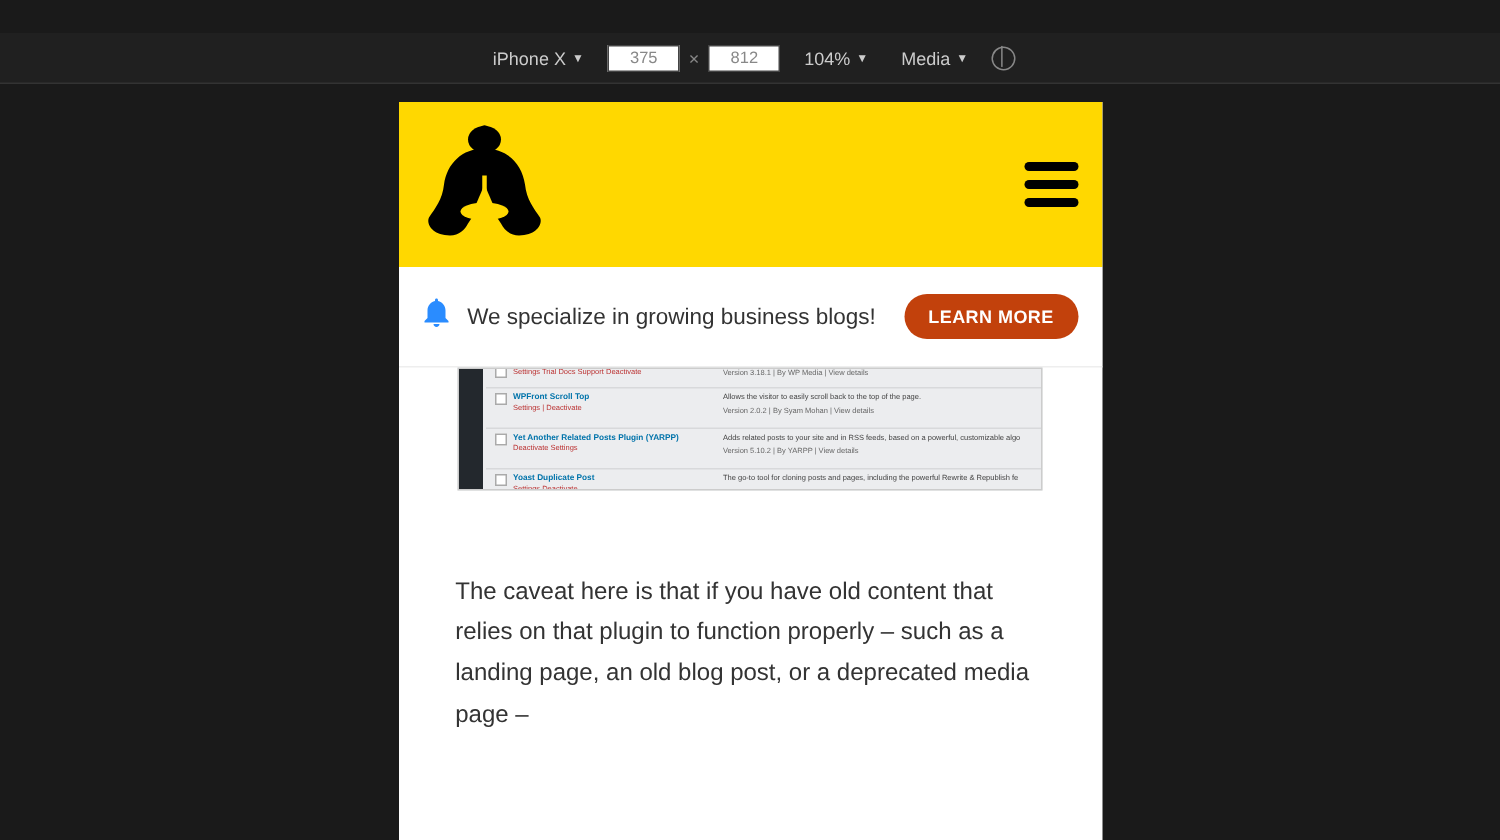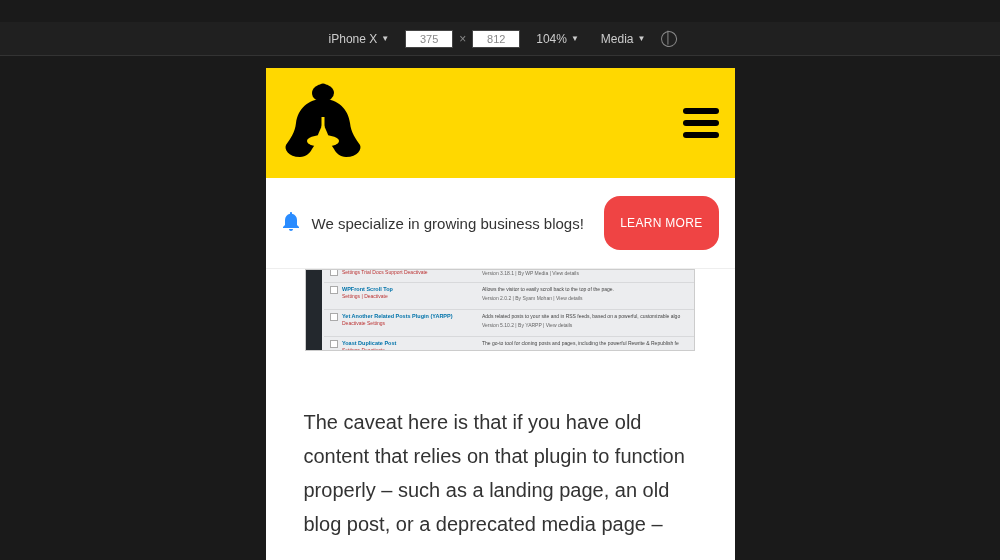--- a/index.html
+++ b/index.html
@@ -65,23 +65,23 @@
   height: 6px; background: #000; border-radius: 4px; width: 100%;
 }
 .notice-bar {
   background: #fff; display: flex; align-items: center;
   gap: 12px; padding: 18px 16px;
   border-bottom: 1px solid #eee;
 }
 .bell { color: #2a8cff; font-size: 20px; }
 .notice-text { font-size: 15px; color: #333; flex: 1; }
 .learn-more {
-  background: #ef4444; color: #fff; border: none;
-  border-radius: 16px; padding: 20px 16px; font-size: 12px;
-  font-weight: normal; letter-spacing: 0.3px; cursor: pointer;
+  background: #c2410c; color: #fff; border: none;
+  border-radius: 16px; padding: 8px 16px; font-size: 12px;
+  font-weight: bold; letter-spacing: 0.3px; cursor: pointer;
 }
 .content-area { padding: 0 38px 20px; }
 .plugin-img {
   width: 390px; height: 82px; margin: 0 auto;
   background: #ecedef; border: 1px solid #ccc;
   position: relative; overflow: hidden;
 }
 .plugin-img .sidebar-strip {
   position: absolute; left: 0; top: 0; width: 16px; height: 100%;
   background: #23282d;
@@ -92,21 +92,21 @@
   font-size: 5px; color: #333; padding: 3px 6px;
   display: flex;
 }
 .plugin-img .row .chk { width: 8px; height: 8px; border: 1px solid #aaa; background: #fff; margin-right: 4px; flex-shrink:0;}
 .plugin-img .row .left { width: 140px; }
 .plugin-img .row .title { color: #0073aa; font-weight: bold; font-size: 5.5px; }
 .plugin-img .row .meta { color: #b33; font-size: 5px; margin-top: 1px; }
 .plugin-img .row .right { flex:1; color: #444; font-size: 5px; line-height: 1.3; }
 .plugin-img .row .ver { color: #666; margin-top: 2px; }
 .body-text {
-  margin-top: 54px; font-size: 20px; line-height: 1.7;
+  margin-top: 54px; font-size: 16px; line-height: 1.7;
   color: #333;
 }
 </style>
 </head>
 <body>
 
 <div class="devtools-bar"></div>
 
 <div class="device-toolbar">
   <div class="dropdown">

